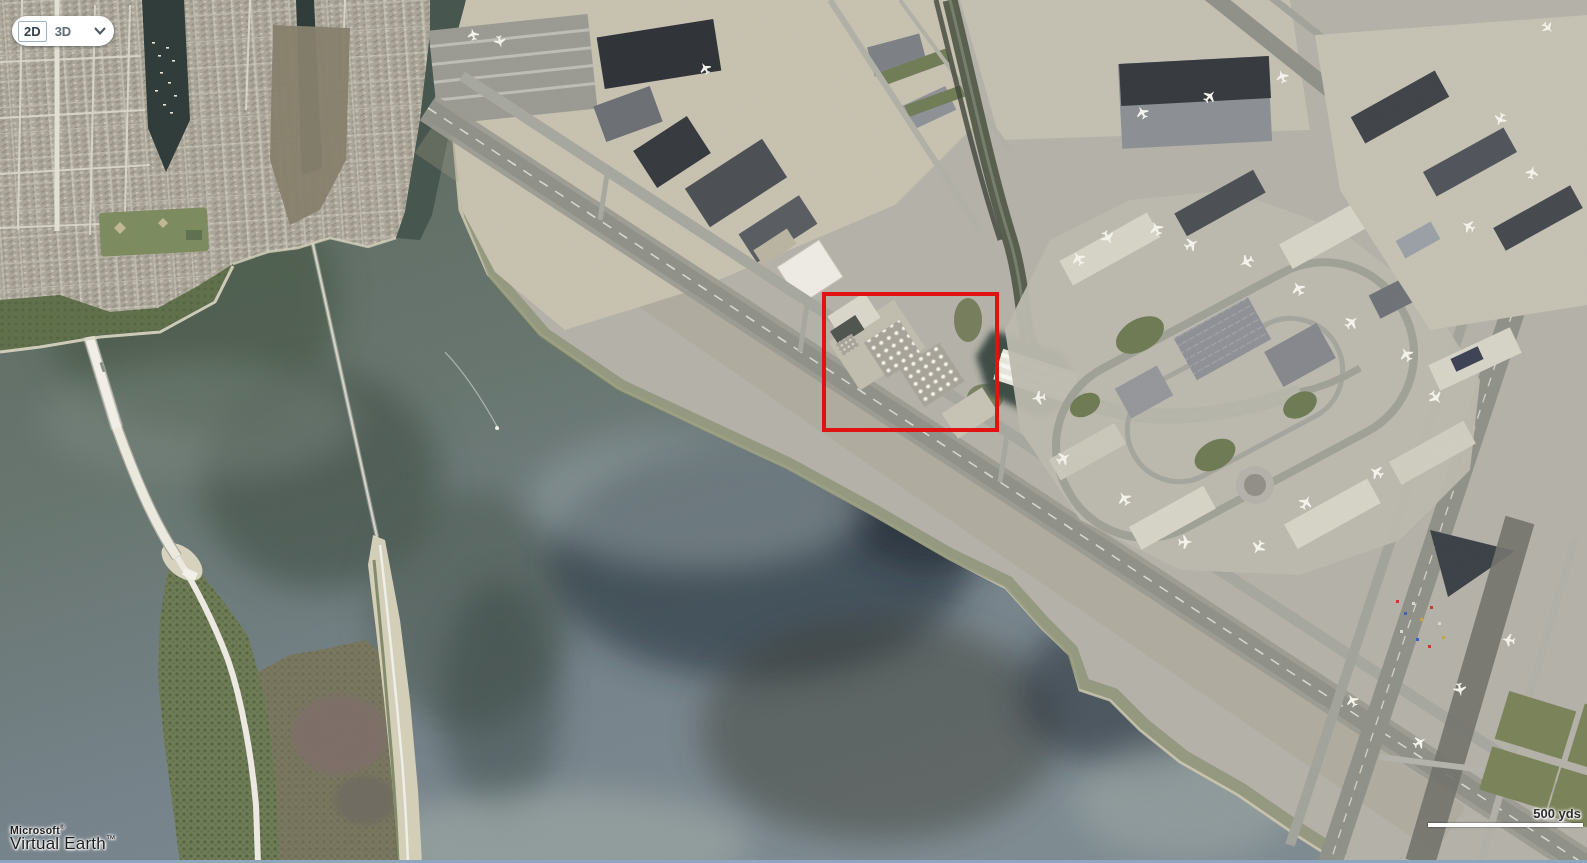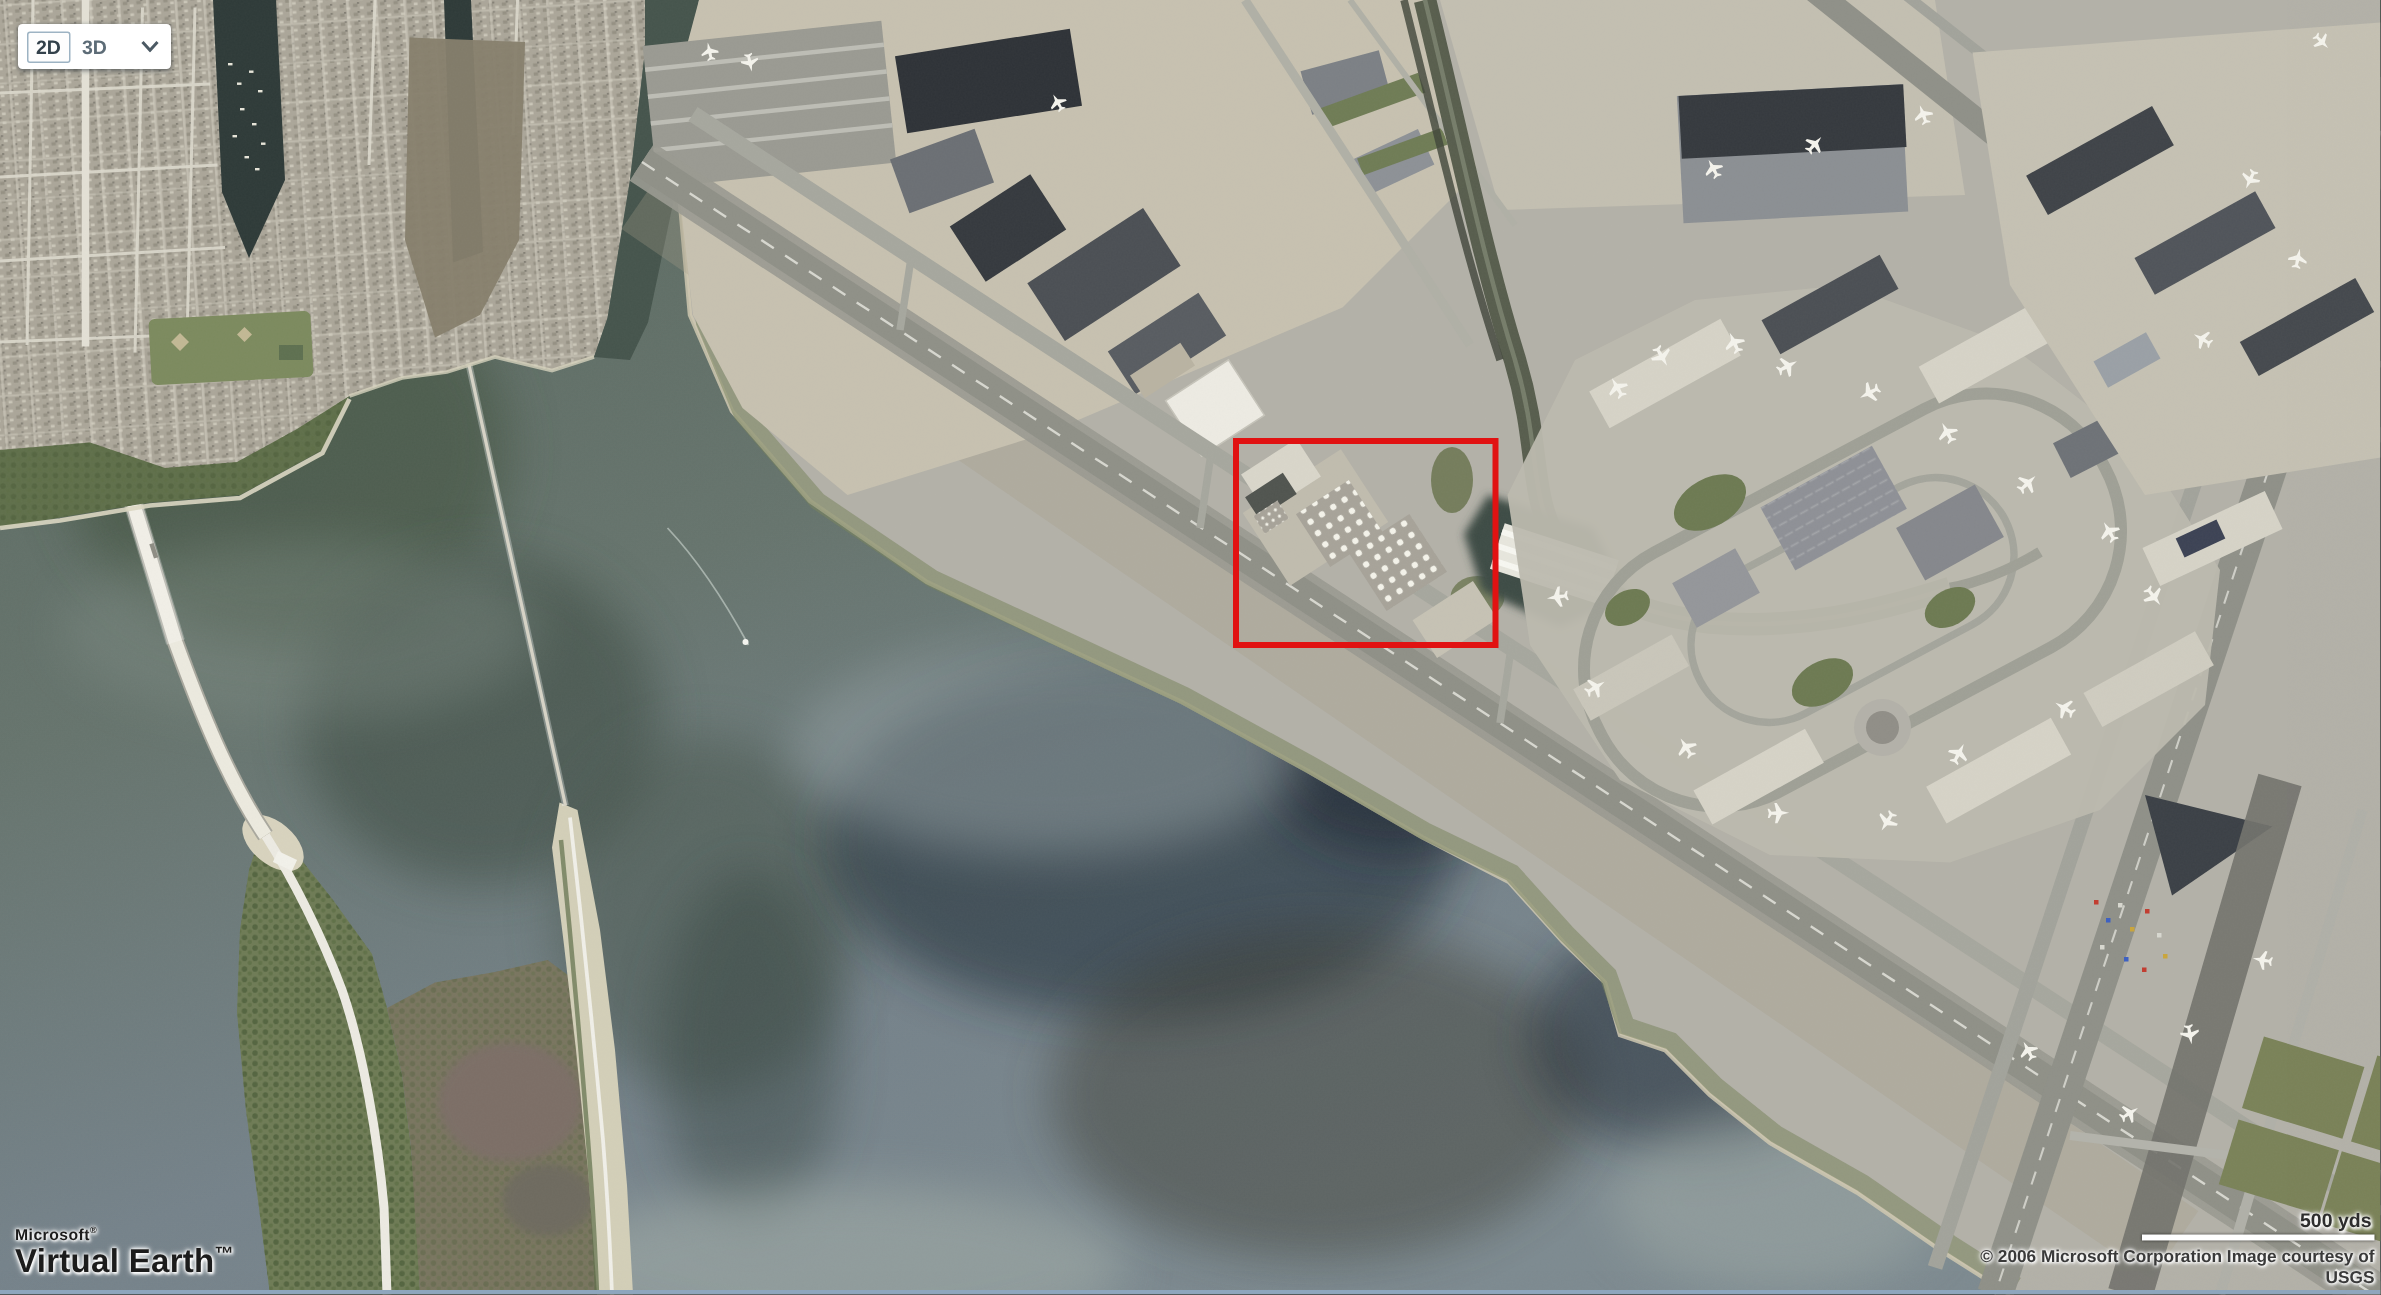--- a/index.html
+++ b/index.html
@@ -1,30 +1,30 @@
 <!DOCTYPE html>
 <html><head>
 <meta charset="utf-8">
 <style>
   html,body{margin:0;padding:0;background:#222;}
   .viewport{position:relative;width:1587px;height:863px;overflow:hidden;
     font-family:"Liberation Sans",sans-serif;background:#6b7a72;}
   svg.map{position:absolute;left:0;top:0;display:block;}
   .annotation-box{position:absolute;border:4px solid #e11212;box-sizing:border-box;}
   .toolbar{position:absolute;left:12px;top:16px;height:30px;background:#fff;
-    border-radius:3px;box-shadow:0 1px 3px rgba(30,40,50,.5);display:flex;align-items:center;
+    border-radius:15px;box-shadow:0 1px 3px rgba(30,40,50,.5);display:flex;align-items:center;
     padding:0 8px 0 6px;gap:8px;box-sizing:border-box;}
   .btn2d{border:1px solid #9db3c3;background:#fdfdfd;color:#33414b;font-weight:bold;
     font-size:13px;line-height:17px;padding:1px 5px;border-radius:2px;font-family:inherit;cursor:pointer;}
   .btn3d{display:flex;align-items:center;gap:23px;background:none;border:none;color:#5d6c77;
     font-weight:bold;font-size:13px;font-family:inherit;padding:0;cursor:pointer;}
   .halo{text-shadow:0 0 2px #fff,0 0 3px #fff,0 0 4px #fff,1px 1px 2px #fff;}
   .logo{position:absolute;left:10px;bottom:9px;color:#1c1c1c;user-select:none;}
   .logo-l1{font-size:10.5px;font-weight:bold;letter-spacing:.3px;}
-  .logo-l2{font-size:22px;font-weight:bold;letter-spacing:.2px;margin-top:-2px;}
+  .logo-l2{font-size:17px;font-weight:normal;letter-spacing:.2px;margin-top:-2px;}
   .logo sup{font-size:58%;}
   .scale{position:absolute;right:4px;bottom:36px;text-align:right;}
   .scale-label{font-size:13px;font-weight:bold;color:#2d2d2d;margin:3px 2px 2px 0;}
   .scale-line{width:155px;height:4px;background:#fff;box-shadow:0 0 2px rgba(0,0,0,.7);}
   .attr{position:absolute;right:4px;bottom:4px;text-align:right;font-size:11.5px;
     font-weight:bold;color:#3a3a3a;line-height:14px;}
   .bottom-edge{position:absolute;left:0;right:0;bottom:0;height:3px;background:#8ea6bd;}
 </style>
 </head>
 <body>
@@ -357,19 +357,15 @@
 <div class="logo">
   <div class="logo-l1 halo"><span>Microsoft</span><sup>®</sup></div>
   <div class="logo-l2 halo"><span>Virtual Earth</span><sup>™</sup></div>
 </div>
 
 <div class="scale">
   <div class="scale-label halo">500 yds</div>
   <div class="scale-line"></div>
 </div>
 
-<div class="attr">
-  <div class="halo">© 2006 Microsoft Corporation  Image courtesy of</div>
-  <div class="halo">USGS</div>
-</div>
 
 <div class="bottom-edge"></div>
 </div>
 
 </body></html>

